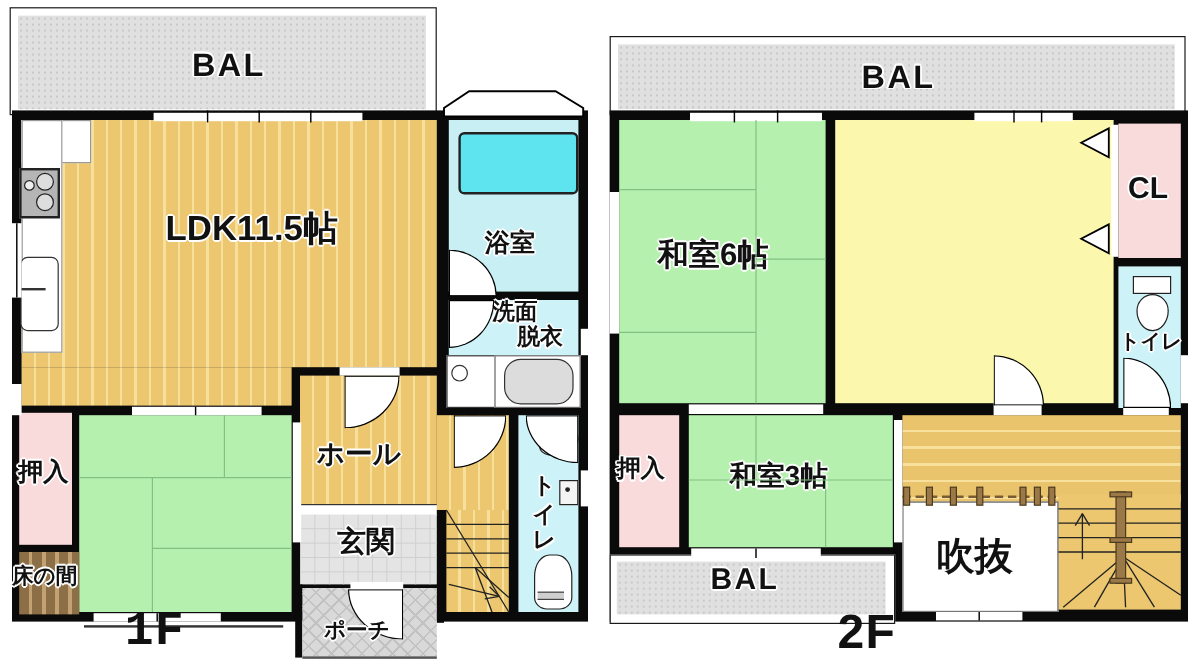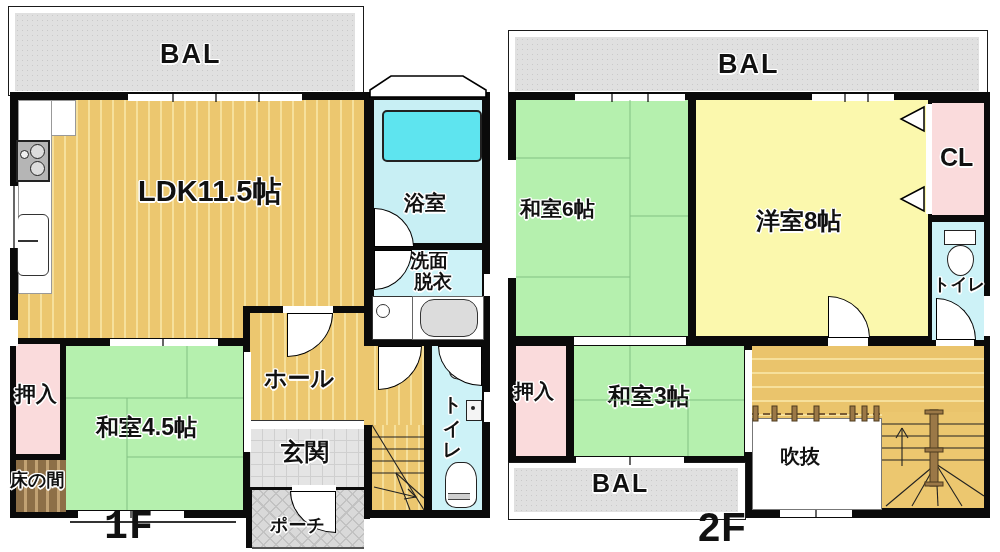--- a/index.html
+++ b/index.html
@@ -52,21 +52,21 @@
     <div class="abs" style="left:2px;top:8px;width:7px;height:7px;border:1.5px solid #222;border-radius:50%;background:#eee;"></div>
   </div>
   <div class="abs" style="left:17px;top:214px;width:30px;height:60px;background:#fff;border:1.6px solid #333;border-radius:6px;"></div>
 
   <div class="room cyan" style="left:374px;top:100px;width:108px;height:143px;background:#c8eff4;"></div>
   <div class="abs" style="left:382px;top:110px;width:96px;height:48px;background:#5ee4ef;border:2px solid #222;border-radius:5px;"></div>
   <div class="lbl" style="left:404px;top:192px;font-size:21px;">浴室</div>
 
   <div class="room cyan" style="left:374px;top:250px;width:108px;height:88px;"></div>
   <div class="lbl" style="left:410px;top:251px;font-size:19px;">洗面</div>
-  <div class="lbl" style="left:414px;top:272px;font-size:19px;">脱衣</div>
+  <div class="lbl" style="left:431px;top:272px;font-size:19px;">脱衣</div>
   <div class="abs" style="left:372px;top:296px;width:40px;height:42px;background:#fff;border:1.5px solid #333;">
     <div class="abs" style="left:3px;top:7px;width:12px;height:12px;border:1.5px solid #333;border-radius:50%;"></div>
   </div>
   <div class="abs" style="left:412px;top:296px;width:70px;height:42px;background:#fff;border:1px solid #666;"></div>
   <div class="abs" style="left:420px;top:299px;width:56px;height:36px;background:#dcdcdc;border:1.6px solid #333;border-radius:14px;"></div>
 
   <div class="room cyan" style="left:432px;top:346px;width:50px;height:164px;"></div>
   <div class="abs" style="left:448px;top:354px;width:32px;height:23px;background:#fff;border:1.6px solid #222;border-radius:50% 50% 50% 50%/60% 60% 40% 40%;transform:rotate(-18deg);">
      <div class="abs" style="left:7px;top:4px;width:14px;height:11px;border:1.2px solid #555;border-radius:50%;"></div>
   </div>
@@ -89,21 +89,20 @@
   <div class="abs body" style="left:246px;top:487px;width:6px;height:61px;"></div>
   <div class="abs body" style="left:364px;top:487px;width:6px;height:32px;"></div>
   <div class="room porch" style="left:252px;top:490px;width:112px;height:57px;"></div>
   <div class="gap" style="left:292px;top:485px;width:44px;height:7px;"></div>
   <div class="door" style="left:290px;top:491px;width:44px;height:40px;border-radius:0 0 0 100%;"></div>
   <div class="lbl" style="left:270px;top:516px;font-size:18px;">ポーチ</div>
 
   <div class="room pink" style="left:16px;top:344px;width:44px;height:110px;"></div>
   <div class="lbl" style="left:15px;top:383px;font-size:21px;">押入</div>
   <div class="room tatami" style="left:66px;top:346px;width:177px;height:164px;"></div>
-  <div class="lbl" style="left:96px;top:415px;font-size:23px;">和室4.5帖</div>
   <div class="room toko" style="left:16px;top:460px;width:50px;height:52px;"></div>
   <div class="lbl" style="left:10px;top:471px;font-size:18px;">床の間</div>
 
   <div class="gap" style="left:128px;top:94px;width:174px;height:7px;"></div>
   <div class="gap" style="left:10px;top:186px;width:8px;height:62px;"></div>
   <div class="gap" style="left:10px;top:320px;width:8px;height:26px;"></div>
   <div class="gap" style="left:110px;top:339px;width:108px;height:7px;"></div>
   <div class="gap" style="left:244px;top:352px;width:7px;height:100px;"></div>
   <div class="gap" style="left:78px;top:511px;width:106px;height:7px;"></div>
   <div class="abs" style="left:70px;top:521px;width:166px;height:2px;background:#333;"></div>
@@ -120,24 +119,23 @@
   <div class="lbl floorlbl" style="left:104px;top:506px;font-family:Liberation Mono, monospace;">1F</div>
 
   <div class="abs balbox" style="left:508px;top:30px;width:478px;height:64px;">
     <div class="abs grayd" style="left:6px;top:6px;width:464px;height:54px;"></div>
   </div>
   <div class="lbl" style="left:718px;top:50px;font-size:27px;letter-spacing:2px;">BAL</div>
 
   <div class="abs body" style="left:508px;top:92px;width:482px;height:426px;"></div>
 
   <div class="room tatami" style="left:516px;top:100px;width:172px;height:236px;"></div>
-  <div class="lbl" style="left:520px;top:198px;font-size:21px;">和室6帖</div>
+  <div class="lbl" style="left:548px;top:198px;font-size:26px;">和室6帖</div>
 
   <div class="room yellow" style="left:696px;top:100px;width:232px;height:236px;"></div>
-  <div class="lbl" style="left:756px;top:208px;font-size:24px;">洋室8帖</div>
 
   <div class="gap" style="left:926px;top:104px;width:6px;height:110px;"></div>
   <div class="room pink" style="left:932px;top:103px;width:52px;height:112px;"></div>
   <div class="lbl" style="left:940px;top:144px;font-size:25px;text-align:center;">CL</div>
 
   <div class="room cyan" style="left:932px;top:222px;width:52px;height:118px;"></div>
   <div class="abs" style="left:944px;top:230px;width:30px;height:13px;background:#fff;border:1.6px solid #222;"></div>
   <div class="abs" style="left:947px;top:245px;width:25px;height:29px;background:#fff;border:1.6px solid #222;border-radius:50% 50% 50% 50%/45% 45% 55% 55%;"></div>
   <div class="lbl" style="left:933px;top:276px;font-size:17px;">トイレ</div>
   <div class="gap" style="left:936px;top:336px;width:38px;height:10px;"></div>
@@ -145,21 +143,21 @@
 
   <div class="room pink" style="left:516px;top:346px;width:50px;height:110px;"></div>
   <div class="lbl" style="left:514px;top:381px;font-size:20px;">押入</div>
 
   <div class="room tatami" style="left:574px;top:346px;width:170px;height:110px;"></div>
   <div class="lbl" style="left:608px;top:384px;font-size:23px;">和室3帖</div>
 
   <div class="room woodh" style="left:752px;top:346px;width:232px;height:72px;"></div>
   <div class="room woodflat" style="left:882px;top:412px;width:102px;height:96px;"></div>
   <div class="room" style="left:752px;top:418px;width:128px;height:90px;background:#fff;border:1px solid #777;"></div>
-  <div class="lbl" style="left:780px;top:446px;font-size:20px;">吹抜</div>
+  <div class="lbl" style="left:780px;top:446px;font-size:32px;">吹抜</div>
 
   <div class="abs balbox" style="left:508px;top:462px;width:236px;height:56px;">
     <div class="abs grayd" style="left:5px;top:5px;width:224px;height:44px;"></div>
   </div>
   <div class="lbl" style="left:592px;top:470px;font-size:25px;letter-spacing:2px;">BAL</div>
 
   <div class="gap" style="left:575px;top:94px;width:110px;height:7px;"></div>
   <div class="gap" style="left:812px;top:94px;width:82px;height:7px;"></div>
   <div class="gap" style="left:508px;top:160px;width:8px;height:118px;"></div>
   <div class="gap" style="left:574px;top:337px;width:112px;height:8px;"></div>

